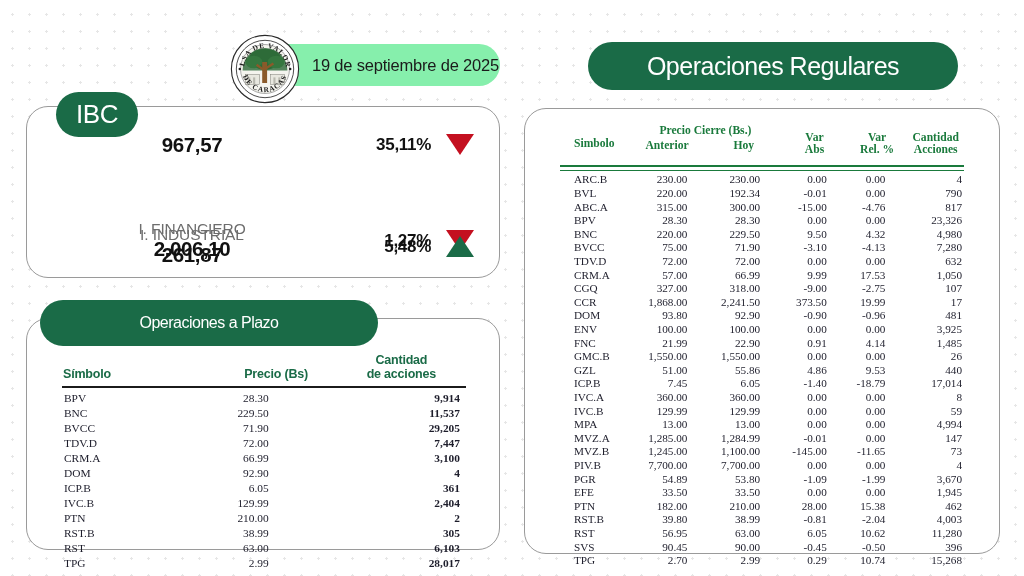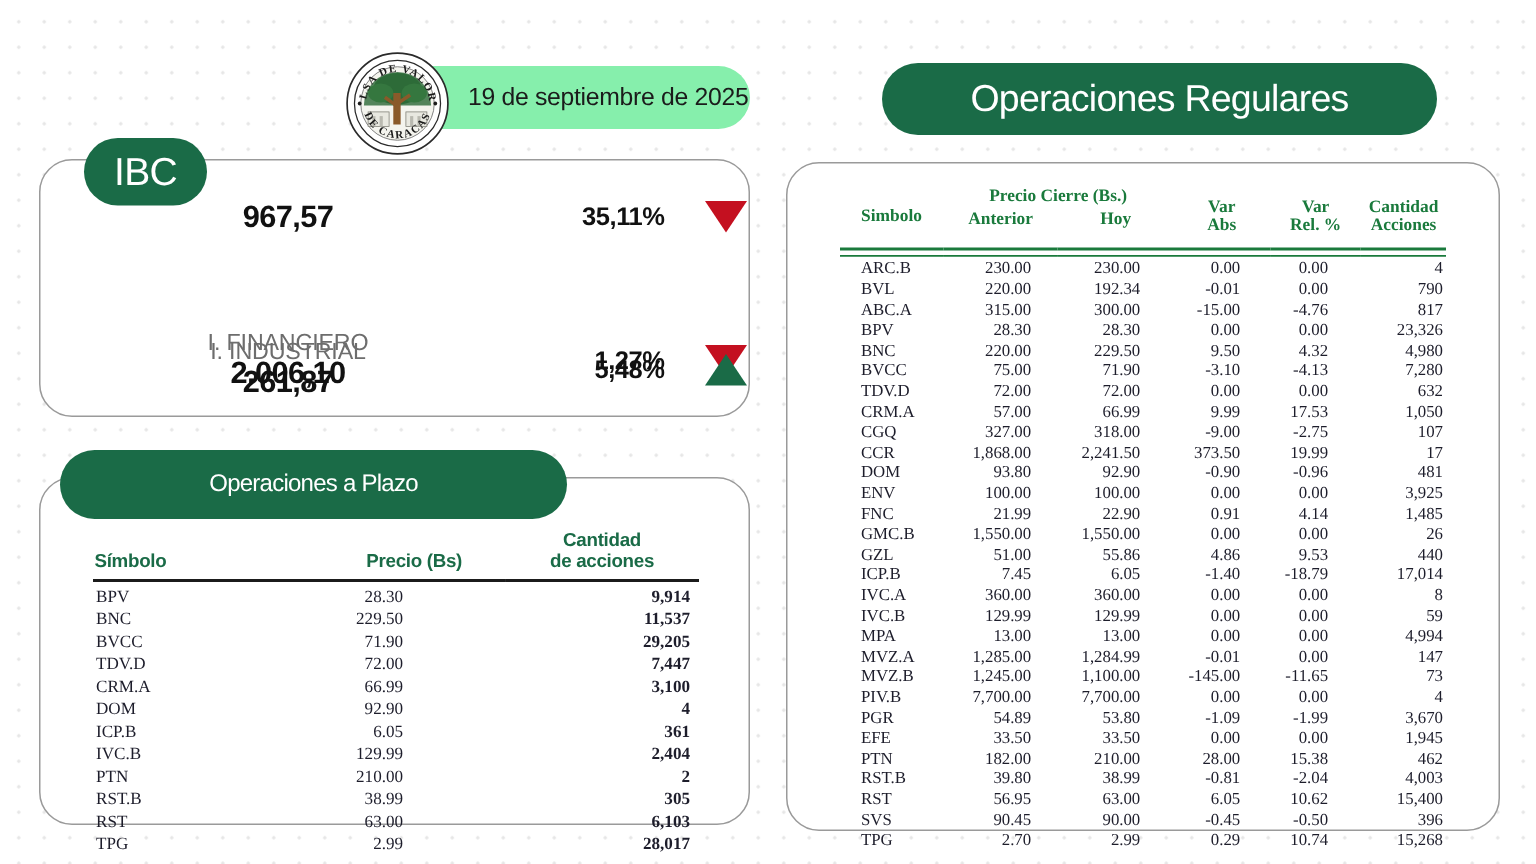--- a/index.html
+++ b/index.html
@@ -78,21 +78,20 @@
   
   #ibc-card { left: 26px; top: 106px; width: 474px; height: 172px; }
   #ibc-pill { left: 56px; top: 92px; width: 82px; height: 45px; font-size: 26px; }
 
   .ibc-row {
     position: absolute;
     display: flex;
     align-items: center;
     width: 100%;
     box-sizing: border-box;
-    justify-content: space-between;
   }
   .ibc-left {
     width: 330px;
     text-align: center;
     color: #111111;
   }
   .ibc-label {
     font-size: 15.5px;
     color: #6d6d6d;
     letter-spacing: -0.1px;
@@ -605,21 +604,21 @@
           <td class="r-abs">-0.81</td>
           <td class="r-rel">-2.04</td>
           <td class="r-qty">4,003</td>
         </tr>
         <tr>
           <td class="r-sym">RST</td>
           <td class="r-ant">56.95</td>
           <td class="r-hoy">63.00</td>
           <td class="r-abs">6.05</td>
           <td class="r-rel">10.62</td>
-          <td class="r-qty">15,400</td>
+          <td class="r-qty">11,280</td>
         </tr>
         <tr>
           <td class="r-sym">SVS</td>
           <td class="r-ant">90.45</td>
           <td class="r-hoy">90.00</td>
           <td class="r-abs">-0.45</td>
           <td class="r-rel">-0.50</td>
           <td class="r-qty">396</td>
         </tr>
         <tr>

